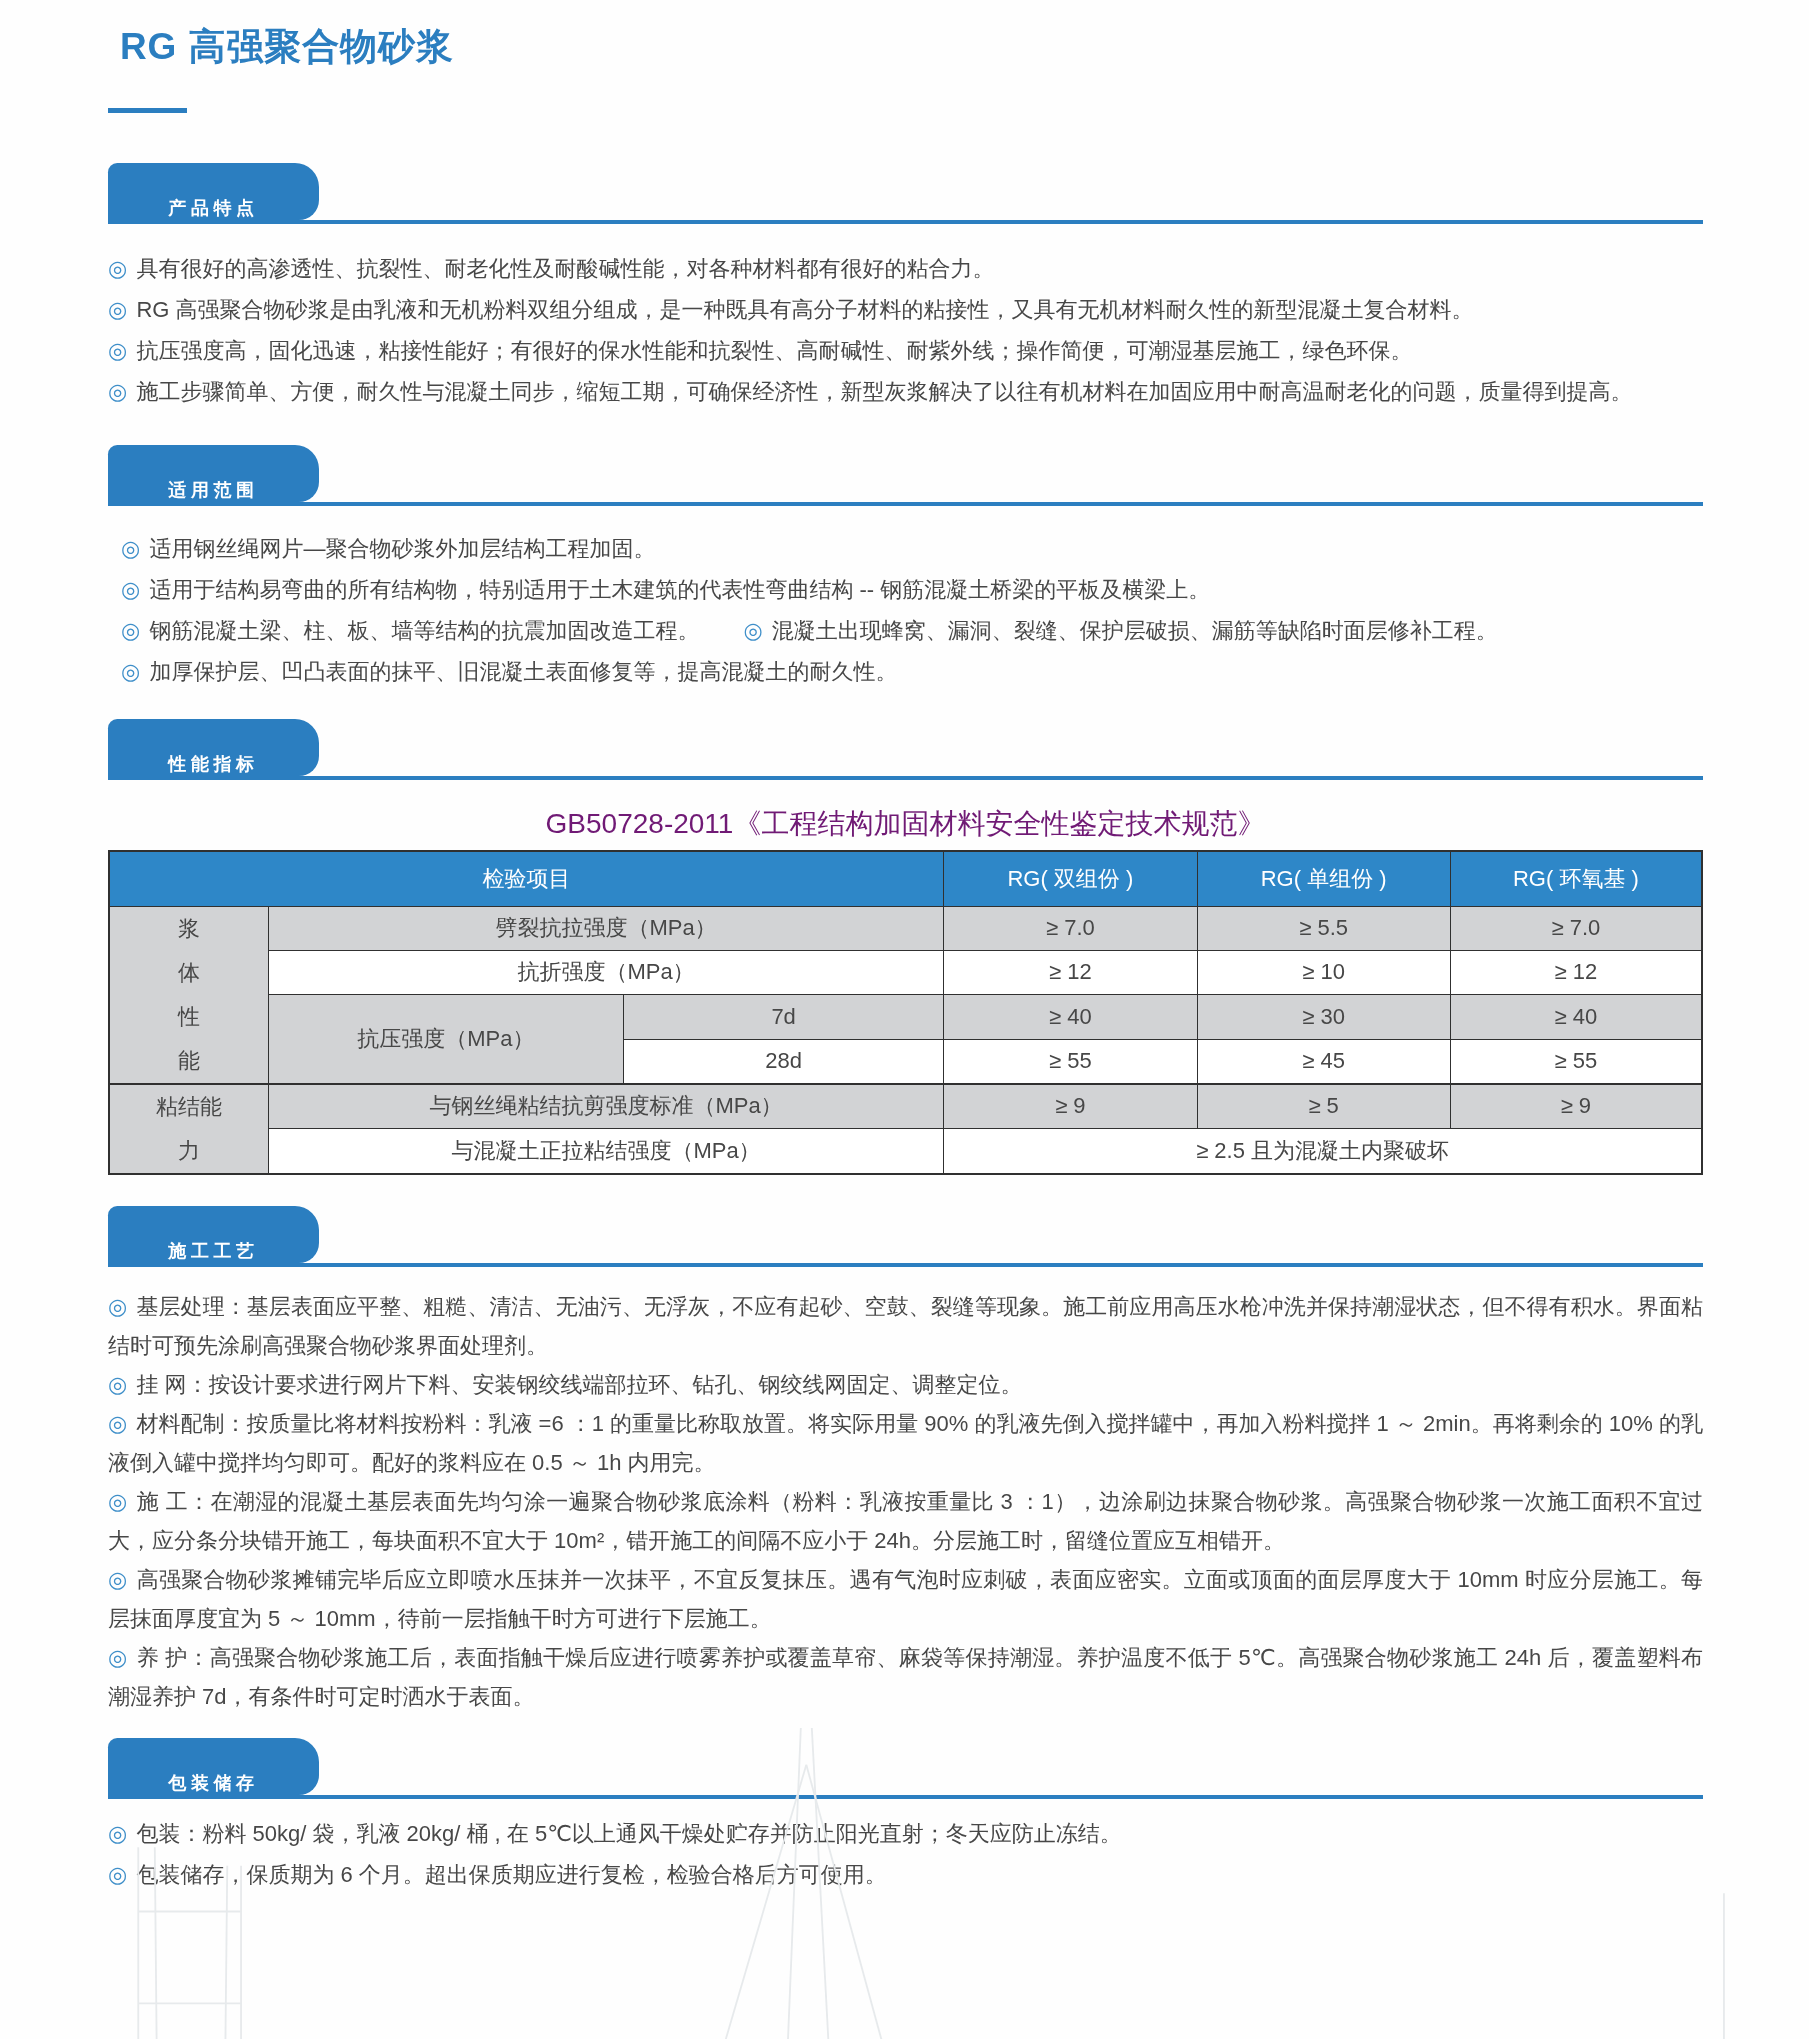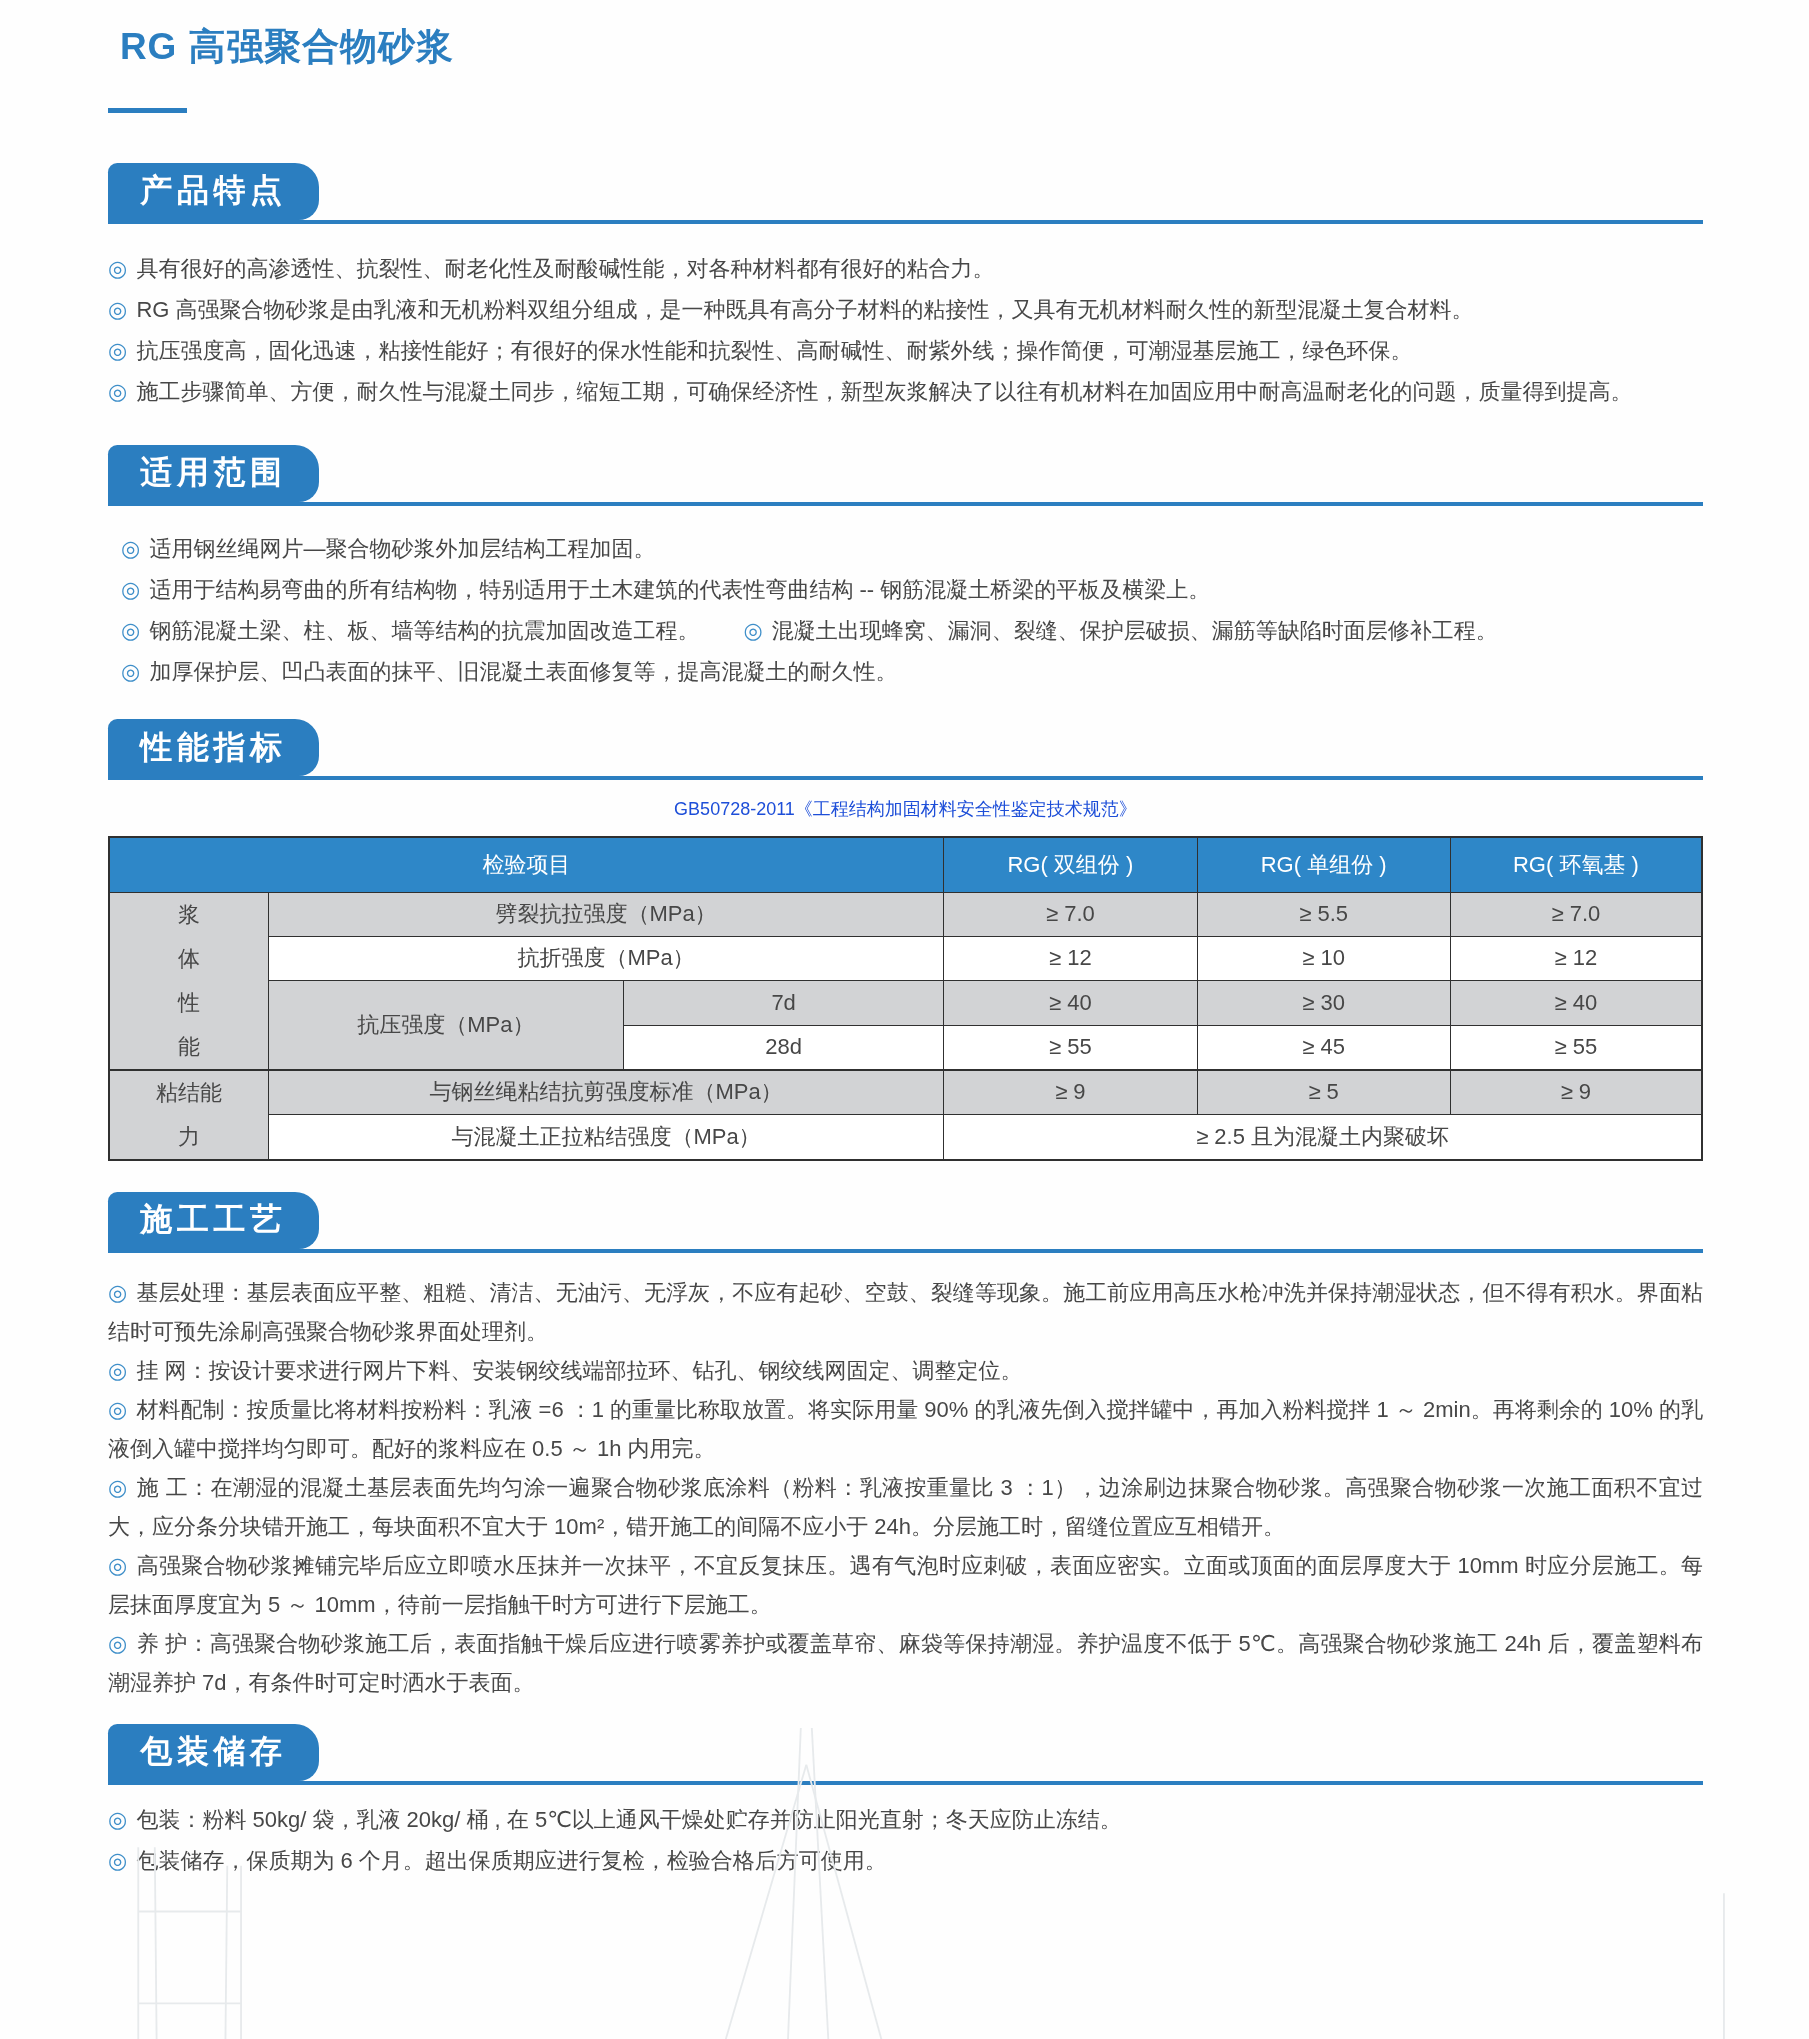--- a/index.html
+++ b/index.html
@@ -14,38 +14,38 @@
   html,body{margin:0;padding:0;background:#ffffff;}
   body{font-family:"Liberation Sans","DejaVu Sans",sans-serif;color:var(--text);}
   .page{position:relative;width:1809px;height:2040px;background:#fefefe;overflow:hidden;}
   .content{position:relative;margin:0 108px;width:1595px;}
   
   .page-title{margin:12px;padding-top:13px;font-size:37px;line-height:44px;font-weight:bold;color:var(--accent);letter-spacing:0.9px;}
   .title-underline{width:79px;height:4.6px;background:var(--accent);margin-top:39px;}
   
   .sec{margin-top:33px;}
   .sec-header{display:flex;align-items:flex-end;border-bottom:4.6px solid var(--accent);}
-  .badge{width:211px;height:57px;background:var(--accent);color:#fff;display:flex;align-items:center;justify-content:center;
-         font-size:32px;font-weight:bold;letter-spacing:4.6px;border-radius:9.2px 24px 20px 0;}
+  .badge{width:211px;height:57px;background:var(--accent);color:#fff;display:flex;align-items:flex-end;justify-content:center;
+         font-size:18px;font-weight:bold;letter-spacing:4.6px;border-radius:9.2px 24px 20px 0;}
   
   .paras{margin-top:22px;font-size:22px;line-height:41px;text-align:justify;}
   .para{margin:0;}
   .bullet{color:var(--bullet);margin-right:9.2px;}
   .seg + .seg{margin-left:2em;}
   
   .sec-features{margin-top:50px;}
   .sec-features .paras{margin-top:24px;}
   .sec-scope .paras{margin-top:22px;margin-left:13px;}
   .sec-performance{margin-top:27.5px;}
   .sec-process{margin-top:31px;}
   .sec-process .paras{margin-top:20px;line-height:39px;}
   .sec-packaging{margin-top:22px;}
   .sec-packaging .paras{margin-top:14.7px;}
   
-  .table-caption{margin-top:14px;text-align:center;font-size:18px;color:#1d4ed8;height:31px;line-height:31px;}
+  .table-caption{margin-top:28px;text-align:center;font-size:28px;color:#701a75;height:31px;line-height:31px;}
   table.perf{margin-top:11px;width:100%;border-collapse:collapse;table-layout:fixed;
              border:2.8px solid var(--border);font-size:22px;}
   table.perf th,table.perf td{border:1.8px solid var(--border);text-align:center;padding:0 5px;}
   table.perf thead th{background:var(--table-header);color:#ffffff;font-weight:normal;height:55px;}
   table.perf tbody td{height:44px;background:#ffffff;}
   table.perf tbody td.shade{background:var(--shade);}
   table.perf tr.group-sep td{border-top-width:2.8px;}
   td.group-label{white-space:pre-line;line-height:44px;background:var(--shade) !important;}
   
   .watermark{position:absolute;left:0;bottom:0;width:1809px;height:312px;pointer-events:none;}

